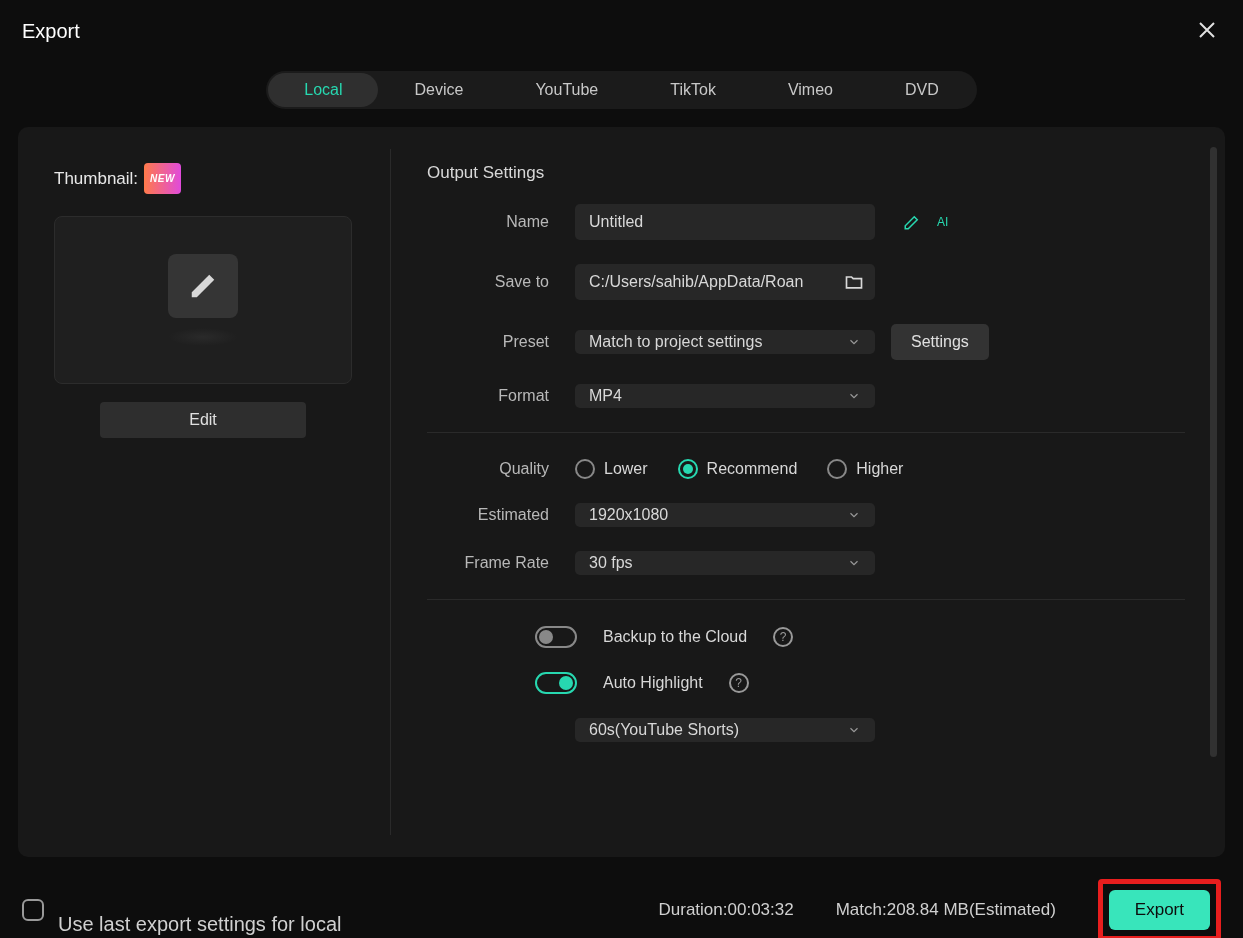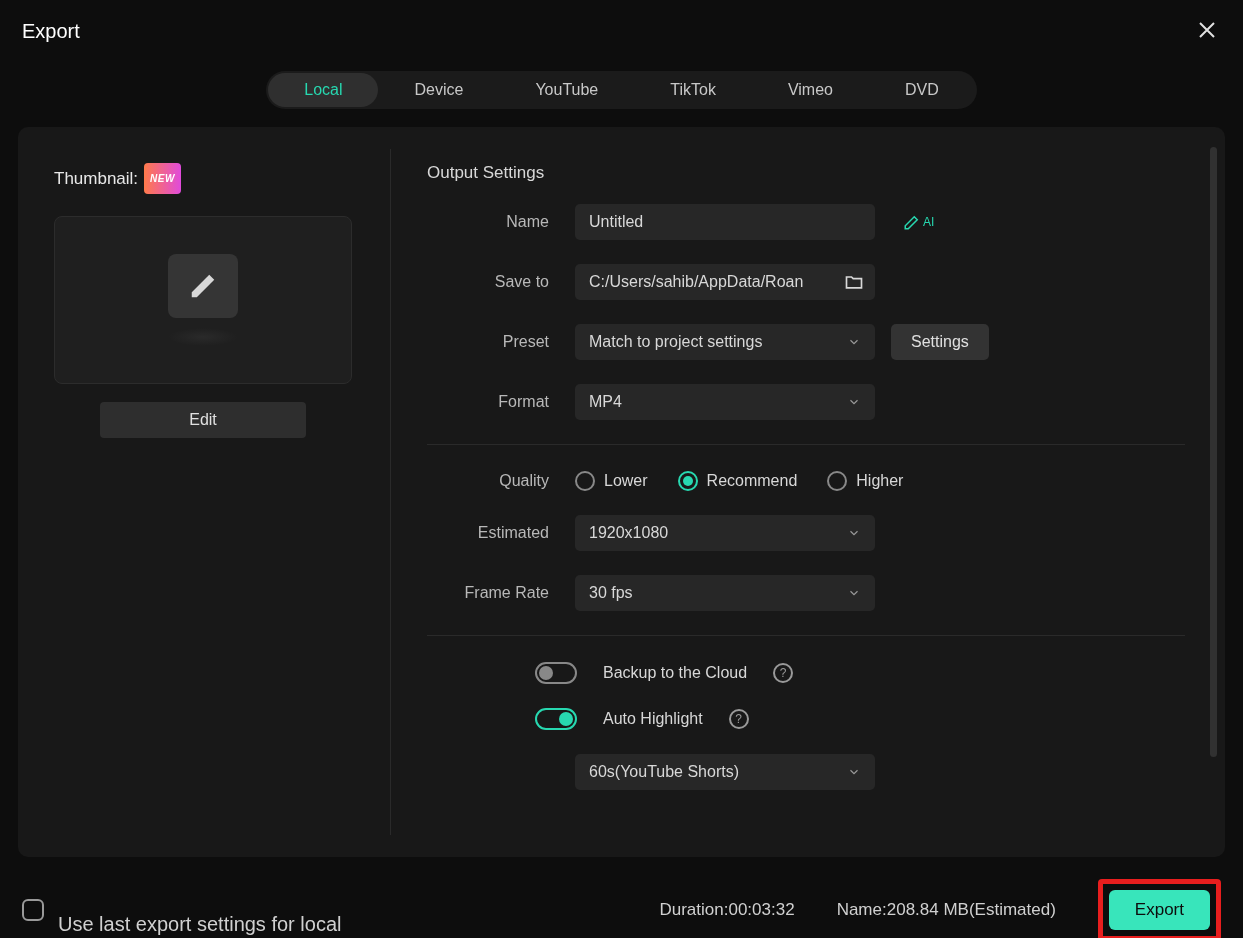--- a/index.html
+++ b/index.html
@@ -32,22 +32,22 @@
 .thumb-reflection { width: 70px; height: 18px; border-radius: 50%; margin-top: 10px; background: radial-gradient(ellipse at center, #2a2a2a 0%, transparent 70%); }
 .edit-btn { width: 206px; height: 36px; margin-top: 18px; margin-left: 46px; background: #2e2e2e; color: #e0e0e0; border: none; border-radius: 4px; font-size: 16px; cursor: pointer; }
 
 
 .section-title { font-size: 17px; color: #d8d8d8; margin-bottom: 21px; }
 .row { display: flex; align-items: center; margin-bottom: 24px; }
 .row-label { width: 148px; text-align: right; font-size: 16px; color: #b8b8b8; padding-right: 26px; }
 .text-input { width: 300px; height: 36px; background: #272727; border: none; border-radius: 5px; padding: 0 14px; color: #d8d8d8; font-size: 16px; }
 .text-input.path { width: 258px; border-radius: 5px 0 0 5px; white-space: nowrap; overflow: hidden; display: flex; align-items: center; }
 .folder-btn { width: 42px; height: 36px; background: #272727; border: none; border-radius: 0 5px 5px 0; display: flex; align-items: center; justify-content: center; cursor: pointer; }
-.ai-edit-btn { background: none; border: none; color: #27d8b0; cursor: pointer; margin-left: 28px; display: flex; align-items: center; gap: 2px; font-size: 12px; }
-.sel { width: 300px; height: 36px; background: #272727; border: none; border-radius: 5px; padding: 0 14px; color: #d8d8d8; font-size: 16px; display: flex; align-items: center; justify-content: space-between; cursor: pointer; }
+.ai-edit-btn { background: none; border: none; color: #27d8b0; cursor: pointer; margin-left: 28px; display: flex; align-items: center; gap: 16px; font-size: 12px; }
+.sel { width: 300px; height: 24px; background: #272727; border: none; border-radius: 5px; padding: 0 14px; color: #d8d8d8; font-size: 16px; display: flex; align-items: center; justify-content: space-between; cursor: pointer; }
 .sel .chev { color: #999; }
 .settings-btn { height: 36px; padding: 0 20px; margin-left: 16px; background: #333; color: #e0e0e0; border: none; border-radius: 5px; font-size: 16px; cursor: pointer; }
 .hr { height: 1px; background: #2a2a2a; margin: 12px 0 26px 0; }
 
 
 .radio-group { display: flex; gap: 30px; align-items: center; }
 .radio { display: flex; align-items: center; gap: 9px; cursor: pointer; font-size: 16px; color: #d8d8d8; }
 .radio-circle { width: 20px; height: 20px; border: 2px solid #888; border-radius: 50%; display: flex; align-items: center; justify-content: center; }
 .radio.active .radio-circle { border-color: #27d8b0; }
 .radio.active .radio-dot { width: 10px; height: 10px; background: #27d8b0; border-radius: 50%; }
@@ -233,17 +233,17 @@
   </div>
 
   <div class="scrollbar"></div>
 </div>
 
 <div class="footer">
   <div class="cb"></div>
   <span class="cb-label">Use last export settings for local</span>
   <div class="footer-spacer"></div>
   <span class="duration"><span>Duration:</span><span>00:03:32</span></span>
-  <span class="size"><span>Name:</span><span>208.84 MB(Estimated)</span></span>
+  <span class="size"><span>Match:</span><span>208.84 MB(Estimated)</span></span>
   <div class="export-wrap">
     <button class="export-btn">Export</button>
   </div>
 </div>
 
 </body></html>

